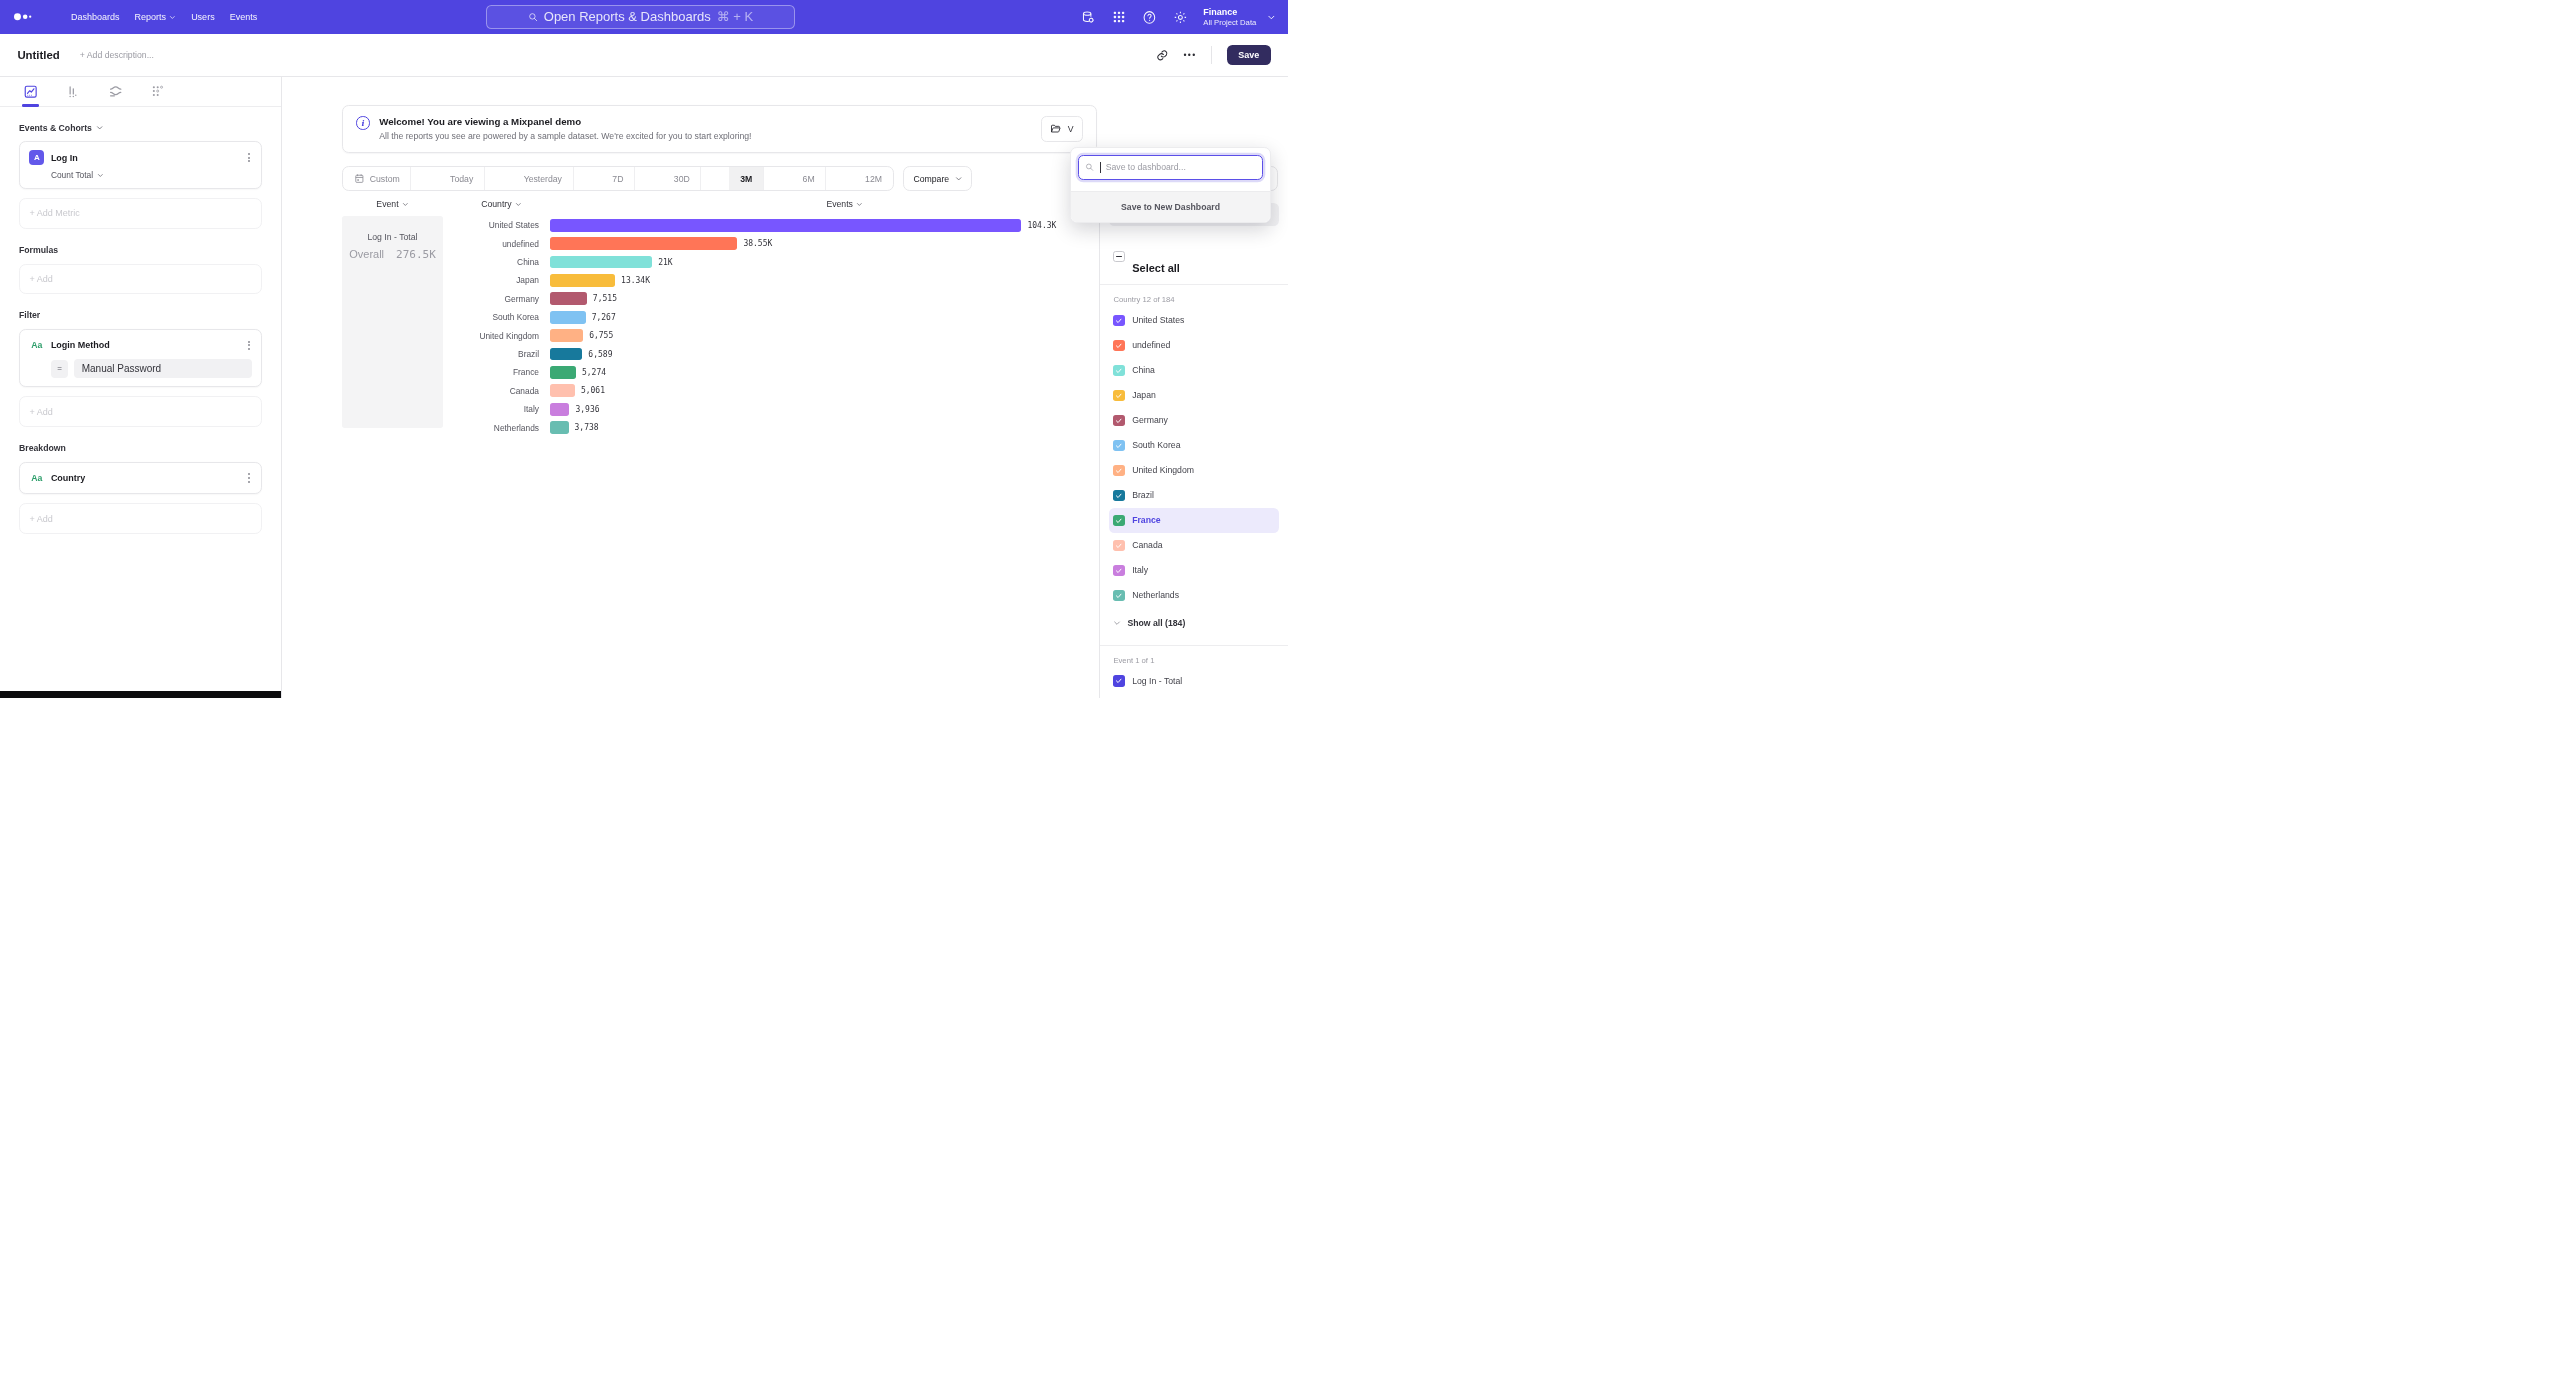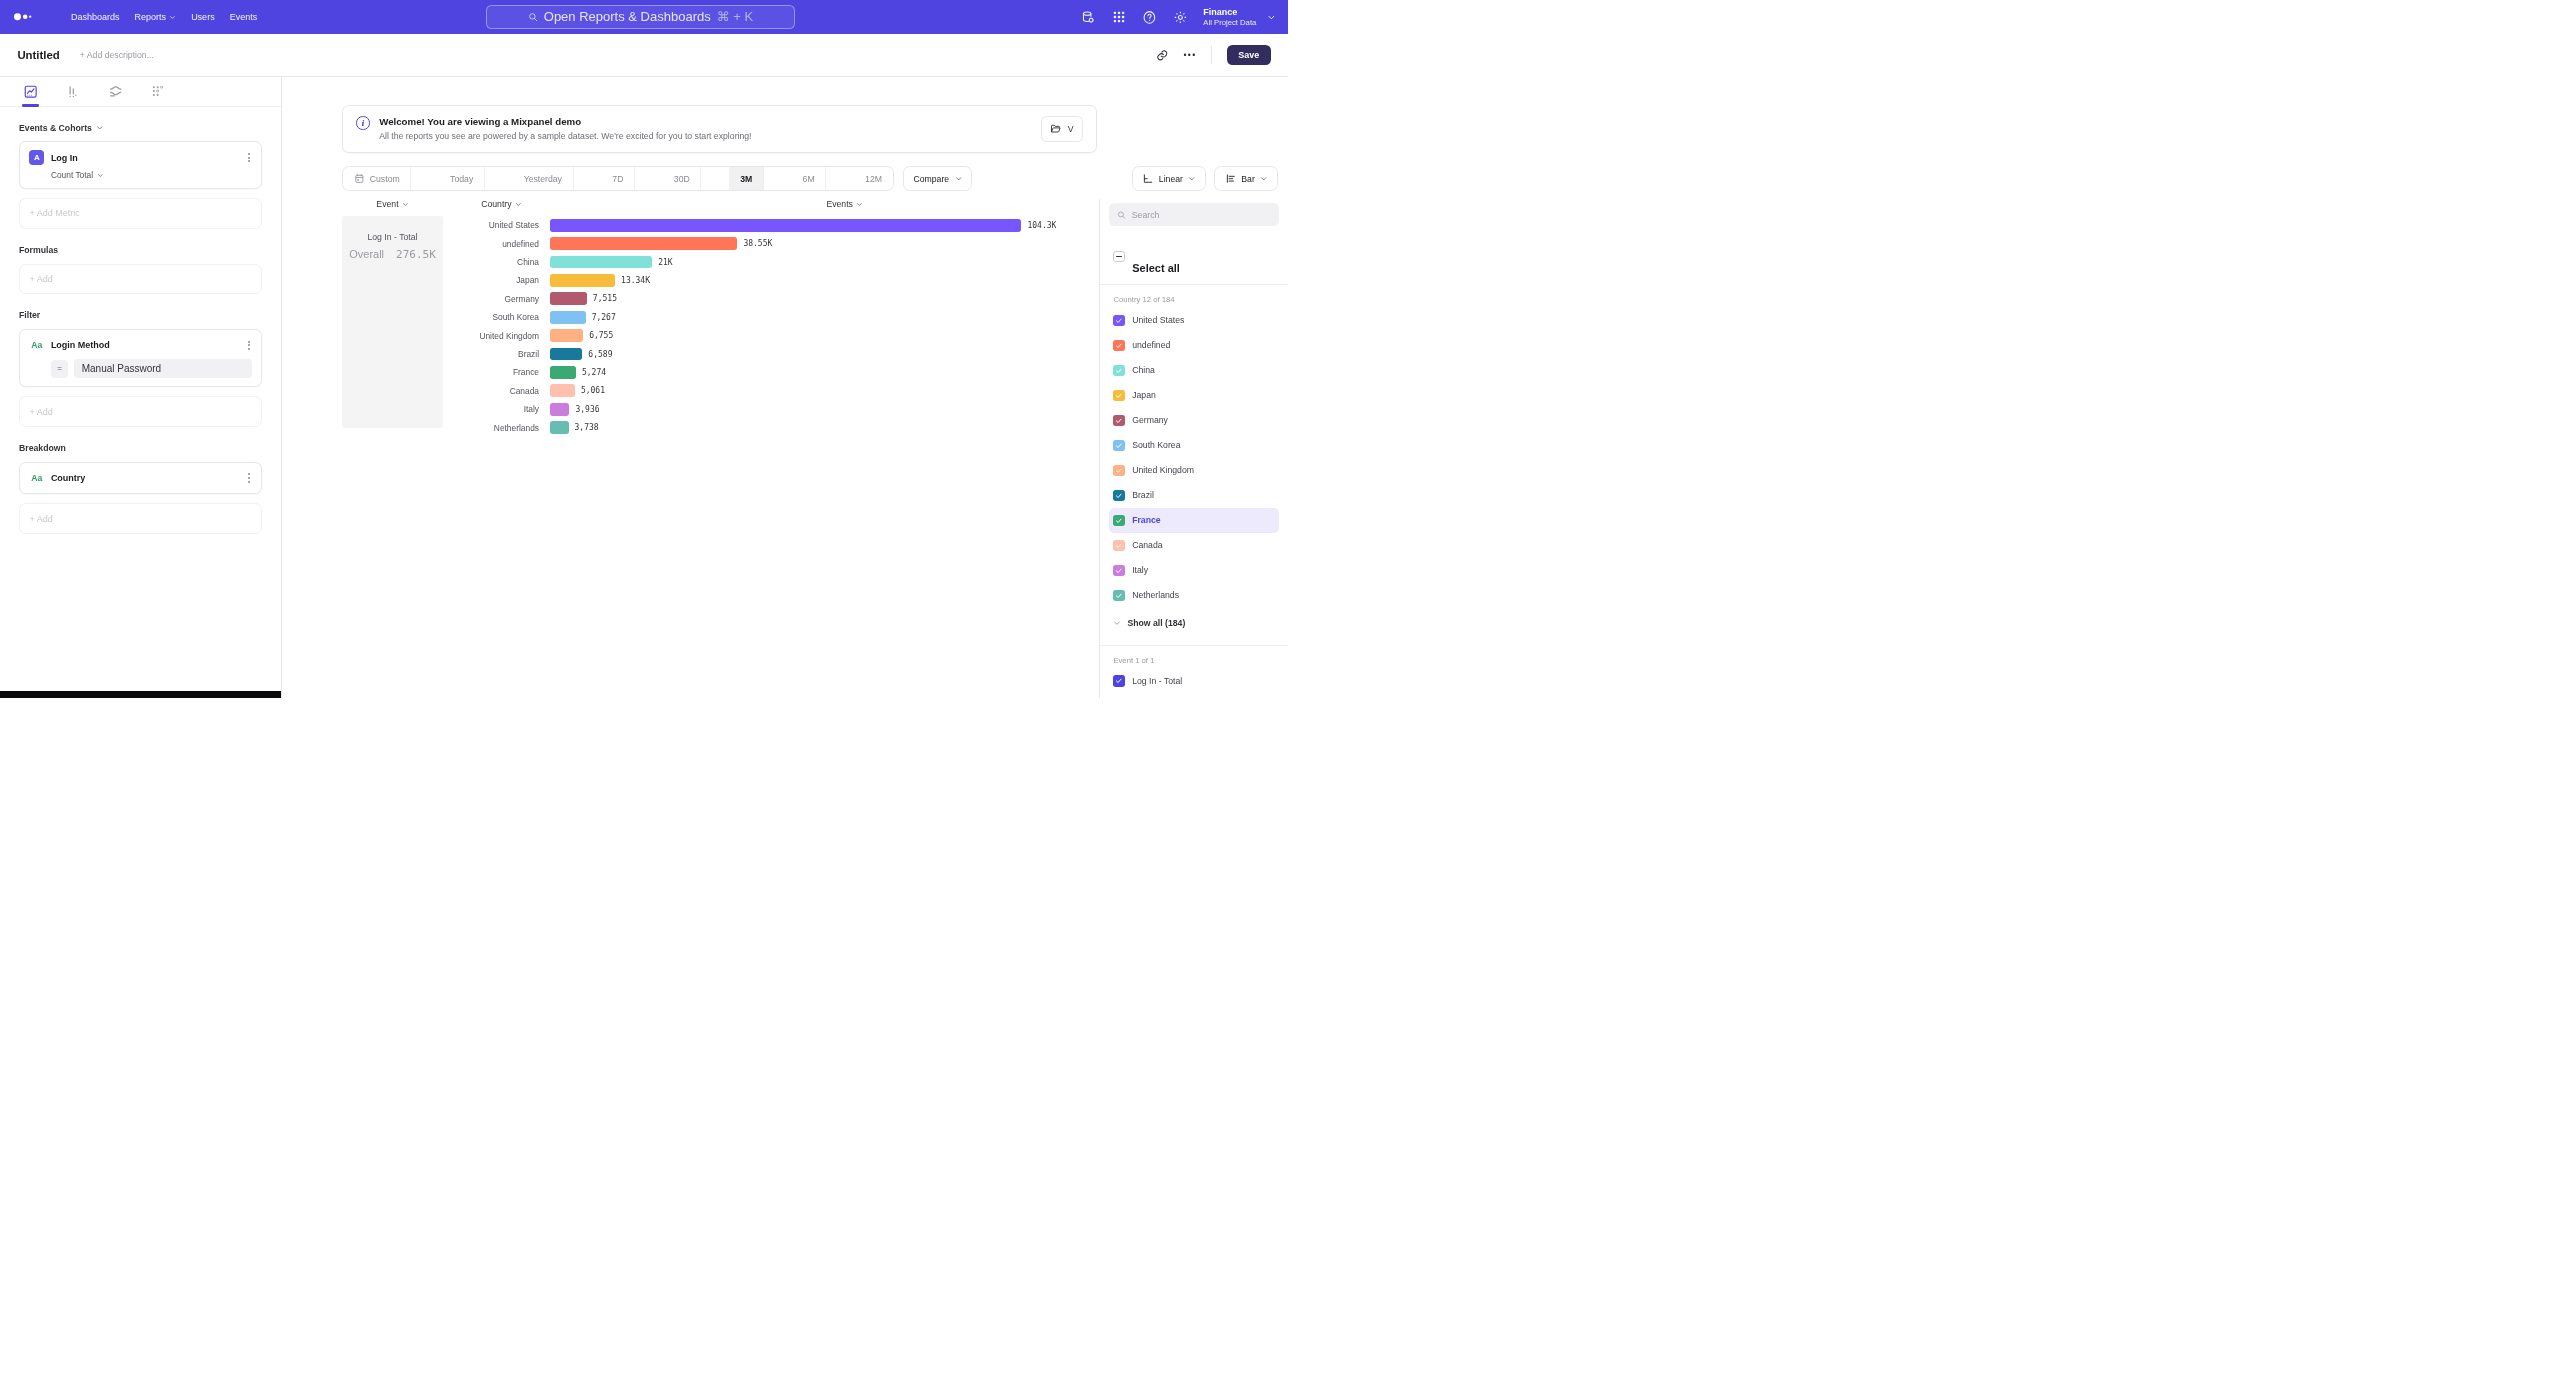--- a/index.html
+++ b/index.html
@@ -724,15 +724,29 @@
                 <svg width="7.4" height="7.4" viewBox="0 0 24 24">
                   <polyline points="4.5 12.5 10 18 19.5 7" fill="none" stroke="#fff" stroke-width="3.2" stroke-linecap="round" stroke-linejoin="round"></polyline>
                 </svg>
               </div>
               <span class="opt-label">Log In - Total</span>
             </div>
           </div>
       </div>
     </div>
 
+    <div class="save-popup">
+      <div class="popup-input-wrap">
+        <div class="popup-input focused">
+          <svg width="10" height="10" viewBox="0 0 24 24">
+              <circle cx="10.5" cy="10.5" r="6.5" fill="none" stroke="#9b9ba3" stroke-width="2"></circle>
+              <line x1="15.5" y1="15.5" x2="21" y2="21" stroke="#9b9ba3" stroke-width="2" stroke-linecap="round"></line>
+            </svg>
+          <span class="caret"></span>
+          <input placeholder="Save to dashboard..." style="">
+        </div>
+      </div>
+      <div class="popup-gap"></div>
+      <div class="popup-footer">Save to New Dashboard</div>
+    </div>
   </div>
 </div>
 
 
 </body></html>

